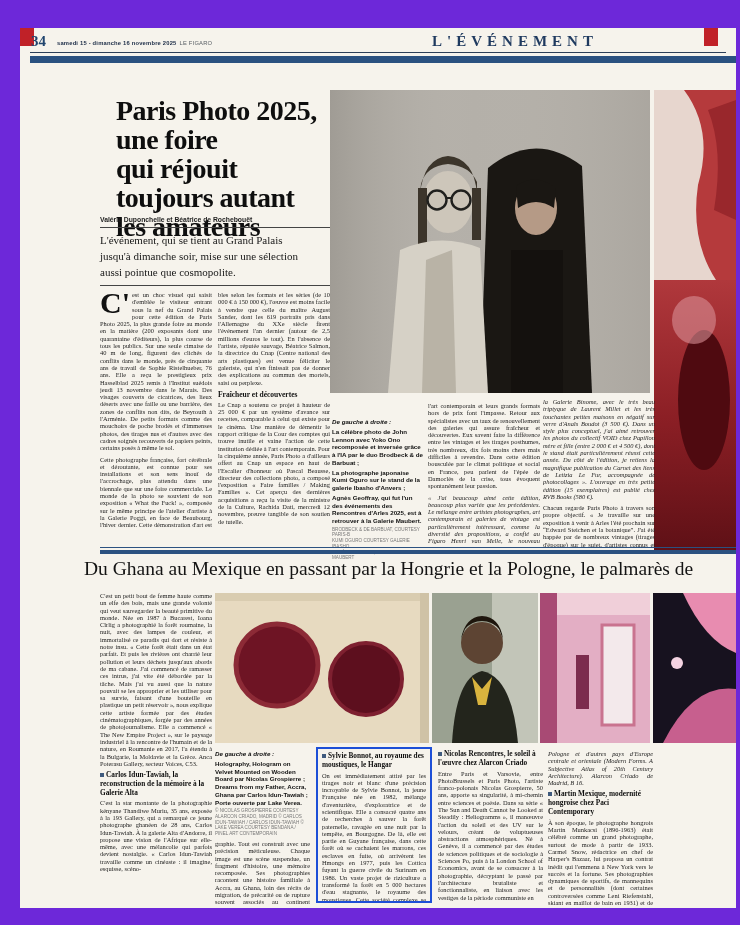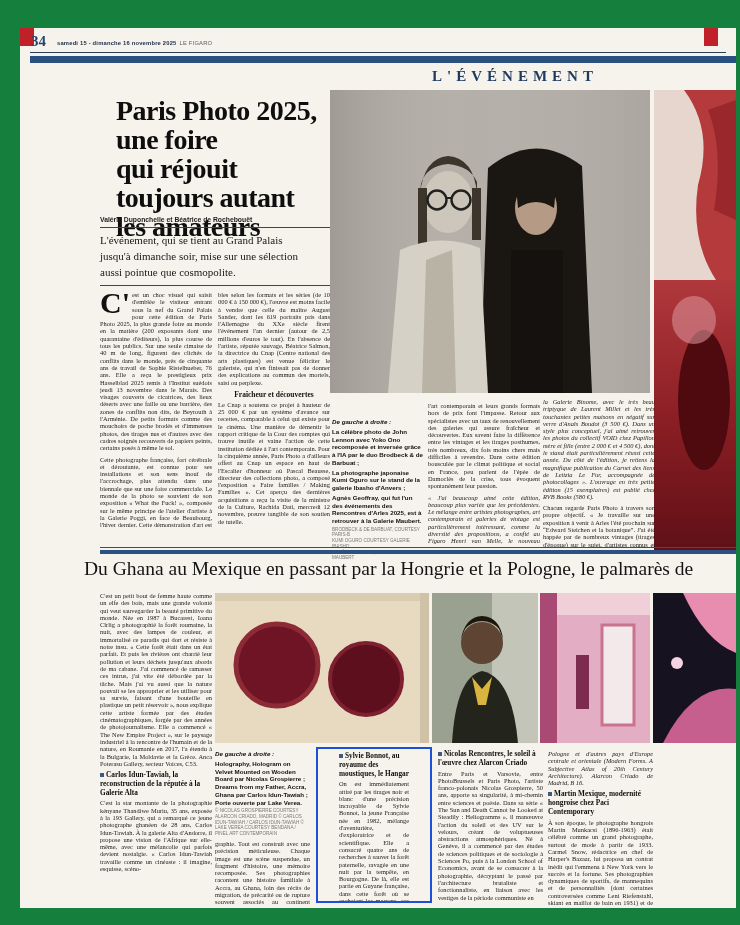--- a/index.html
+++ b/index.html
@@ -1,48 +1,48 @@
 <!DOCTYPE html>
 <html lang="fr"><head>
 <meta charset="utf-8">
 <style>
   html,body{margin:0;padding:0;}
   body{width:740px;height:925px;overflow:hidden;font-family:"Liberation Serif",serif;}
-  .canvas{position:relative;width:740px;height:925px;background:#15803d;}
+  .canvas{position:relative;width:740px;height:925px;background:#6d28d9;}
   .page{position:absolute;left:20px;top:28px;width:716px;height:880px;background:#f6f3ec;overflow:hidden;}
   .abs{position:absolute;}
   
   .redsq{width:14px;height:18px;background:#c02128;}
   .pagenum{font:bold 15px "Liberation Serif",serif;color:#21456e;}
   .dateline{font:bold 5.8px "Liberation Sans",sans-serif;color:#20304a;letter-spacing:.2px;}
   .dateline .paper{font-weight:normal;color:#5a6066;margin-left:3px;}
-  .section-title{font:bold 15px "Liberation Serif",serif;color:#1f3a5f;letter-spacing:5px;text-align:center;margin-top:35px;}
+  .section-title{font:bold 15px "Liberation Serif",serif;color:#1f3a5f;letter-spacing:5px;text-align:center;}
   .hair{background:#2c3e57;height:1px;}
   .bar{background:#2b5180;}
   
   .headline{font:bold 28px/29px "Liberation Serif",serif;color:#0e0e0e;white-space:pre-line;letter-spacing:-.5px;}
   .byline{font:bold 6.8px "Liberation Sans",sans-serif;color:#1d1d1d;}
   .rule{background:#444;height:1px;}
   .standfirst{font:11px/16px "Liberation Serif",serif;color:#171717;white-space:pre-line;}
   
   .col{overflow:hidden;text-align:justify;}
   .body-txt{font:6.4px/1.14 "Liberation Serif",serif;color:#1c1c1c;margin:0 0 4px 0;hyphens:auto;}
   .italic{font-style:italic;}
-  .subhead{font:bold 7.5px "Liberation Serif",serif;color:#111;margin:3px 0 2px 0;text-align:center;}
+  .subhead{font:bold 7.5px "Liberation Serif",serif;color:#111;margin:3px 0 2px 0;text-align:left;}
   .dropcap{float:left;font:bold 30px/24px "Liberation Serif",serif;color:#111;padding-right:2px;}
   
   .cap{font:bold 6.2px/1.25 "Liberation Sans",sans-serif;color:#101010;}
   .cap p{margin:0 0 2px 0;}
   .cap .cap-head{font-style:italic;}
   .credits{font:4.6px/1.25 "Liberation Sans",sans-serif;color:#787878;white-space:pre-line;text-transform:uppercase;}
   
   .sec-headline{font:19.5px "Liberation Serif",serif;color:#141414;white-space:nowrap;overflow:hidden;}
   .bh{font:bold 7.3px/1.2 "Liberation Serif",serif;color:#0d0d0d;margin:0 0 2px 0;text-align:left;}
   .bullet{display:inline-block;width:4px;height:4px;background:#3f5a7d;margin-right:2px;}
-  .bluebox{border:2px solid #1d4fd7;background:#f6f3ec;padding:3px 21px;box-sizing:border-box;overflow:hidden;}
+  .bluebox{border:2px solid #1d4fd7;background:#f6f3ec;padding:3px 4px;box-sizing:border-box;overflow:hidden;}
   .photo{display:block;}
 </style>
 </head>
 <body>
 
 <div class="canvas">
   <div class="page">
 
     <div class="abs redsq" style="left:0;top:0;"></div>
     <div class="abs redsq" style="left:684px;top:0;"></div>
@@ -146,21 +146,21 @@
       <p class="body-txt italic">la Galerie Binome, avec le très beau triptyque de Laurent Millet et les très touchantes petites maisons en négatif sur verre d'Anaïs Boudot (3 500 €). Dans un style plus conceptuel, j'ai aimé retrouver les photos du collectif VOID chez Papillon mère et fille (entre 2 000 € et 4 500 €), dont le stand était particulièrement réussi cette année. Du côté de l'édition, je retiens la magnifique publication du Carnet des liens de Letizia Le Fur, accompagnée de photocollages ». L'ouvrage en très petite édition (15 exemplaires) est publié chez RVB Books (580 €).</p>
       <p class="body-txt">Chacun regarde Paris Photo à travers son propre objectif. « Je travaille sur une exposition à venir à Arles l'été prochain sur “Edward Steichen et la botanique”. J'ai été happée par de nombreux vintages (tirages d'époque) sur le sujet, d'artistes connus et reconnus ou de talents étrangers, huma-</p>
     </div>
 
     <div class="abs hair" style="left:80px;top:519px;width:636px;background:#2b5180;"></div>
     <div class="abs bar" style="left:80px;top:522px;width:636px;height:4px;"></div>
     <div class="abs sec-headline" style="left:64px;top:530px;width:636px;">Du Ghana au Mexique en passant par la Hongrie et la Pologne, le palmarès de</div>
 
     <div class="abs col" style="left:80px;top:564px;width:112px;height:314px;">
       <p class="body-txt">C'est un petit bout de femme haute comme un elfe des bois, mais une grande volonté qui veut sauvegarder la beauté primitive du monde. Née en 1987 à Bucarest, Ioana Cîrlig a photographié la forêt roumaine, la nuit, avec des lampes de couleur, et immortalisé ce paradis qui dort et résiste à notre insu. « Cette forêt était dans un état parfait. Et puis les rivières ont charrié leur pollution et leurs déchets jusqu'aux abords de ma cabane. J'ai commencé de ramasser ces intrus, j'ai vite été débordée par la tâche. Mais j'ai vu aussi que la nature pouvait se les approprier et les utiliser pour sa survie, faisant d'une bouteille en plastique un petit réservoir », nous explique cette artiste formée par des études cinématographiques, forgée par des années de photojournalisme. Elle a commencé « The New Empire Project », sur le paysage industriel à la rencontre de l'humain et de la nature, en Roumanie en 2017, l'a étendu à la Bulgarie, la Moldavie et la Grèce. Anca Poterasu Gallery, secteur Voices, C53.</p>
-      <h4 class="bh"><span class="bullet"></span><span>Carlos Idun-Tawiah, la reconstruction de la réputée à la Galerie Alta</span></h4>
+      <h4 class="bh"><span class="bullet"></span><span>Carlos Idun-Tawiah, la reconstruction de la mémoire à la Galerie Alta</span></h4>
       <p class="body-txt">C'est la star montante de la photographie kényane Thandiwe Muriu, 35 ans, exposée à la 193 Gallery, qui a remarqué ce jeune photographe ghanéen de 28 ans, Carlos Idun-Tawiah. À la galerie Alta d'Andorre, il propose une vision de l'Afrique sur elle-même, avec une mélancolie qui parfois devient nostalgie. « Carlos Idun-Tawiah travaille comme un cinéaste : il imagine, esquisse, scéno-</p>
     </div>
 
     <div class="abs" style="left:195px;top:565px;width:214px;height:150px;">
       <svg class="photo" width="214" height="150" viewBox="0 0 214 150">
         <rect width="214" height="150" fill="#e7dac0"></rect>
         <rect x="0" y="0" width="214" height="8" fill="#d9ccb0"></rect>
         <circle cx="62" cy="72" r="41" fill="#6e1424"></circle>
         <circle cx="62" cy="72" r="41" fill="none" stroke="#8c2a36" stroke-width="5"></circle>
         <circle cx="151" cy="86" r="36" fill="#5d0f1e"></circle>

